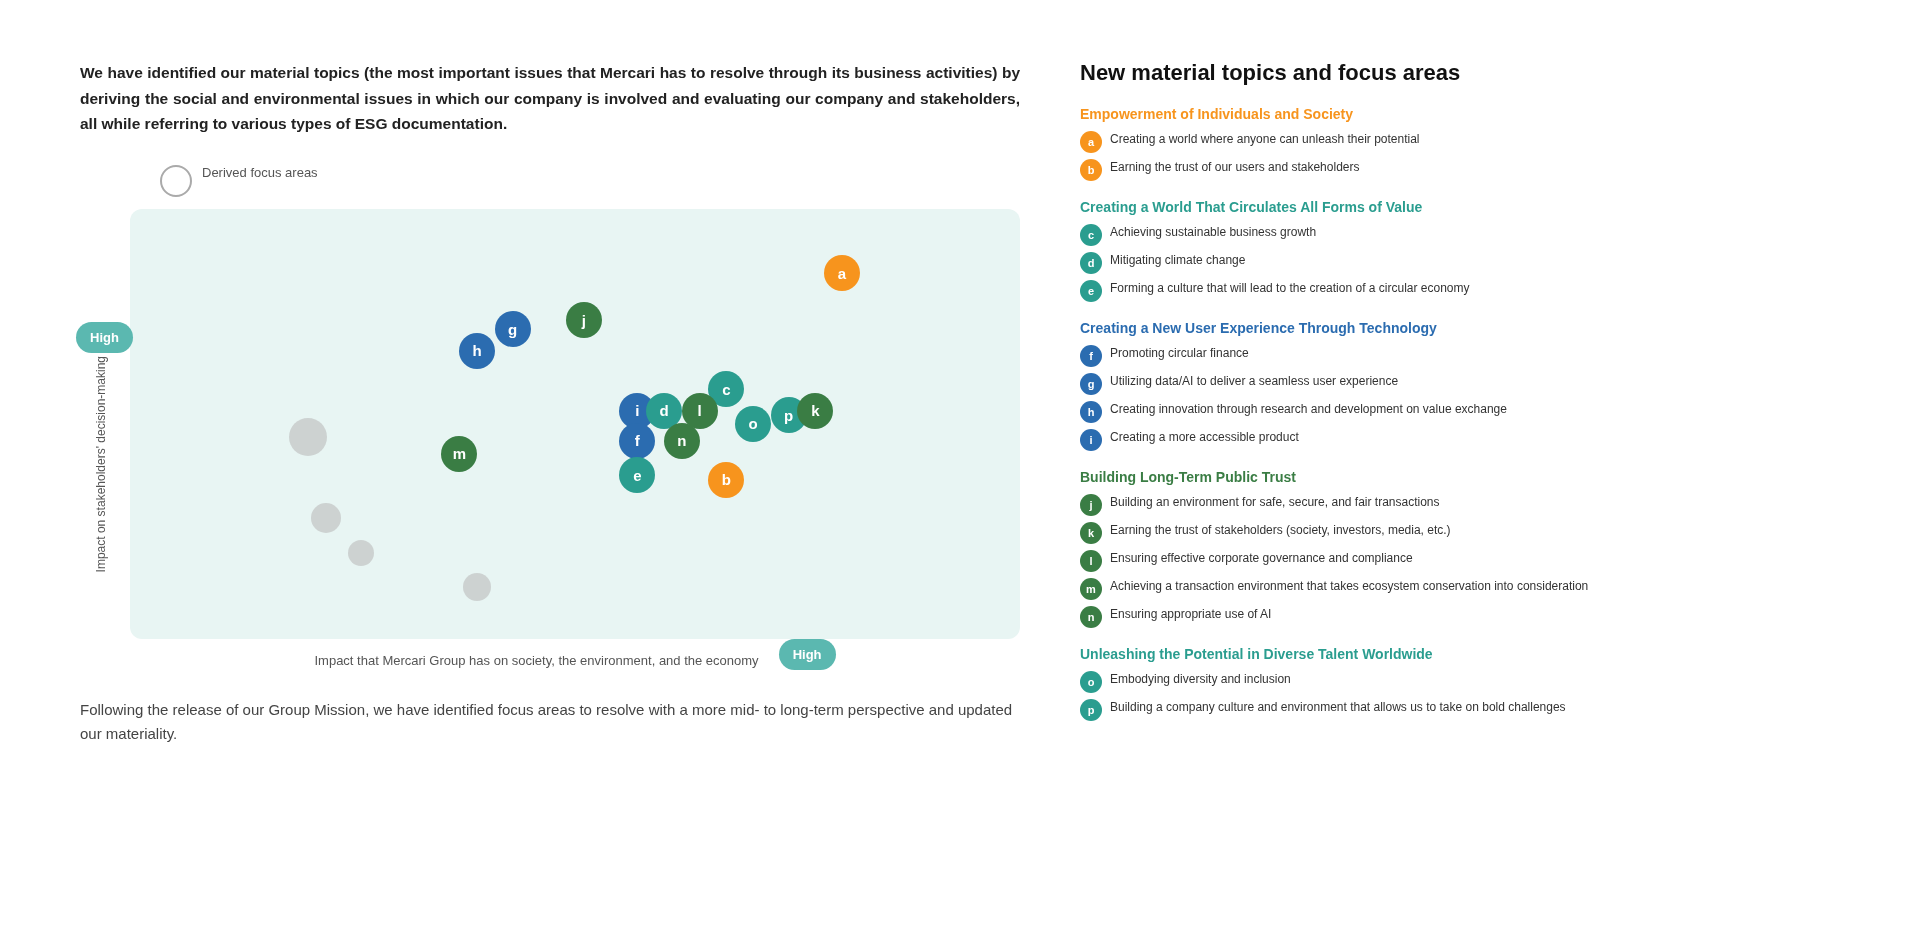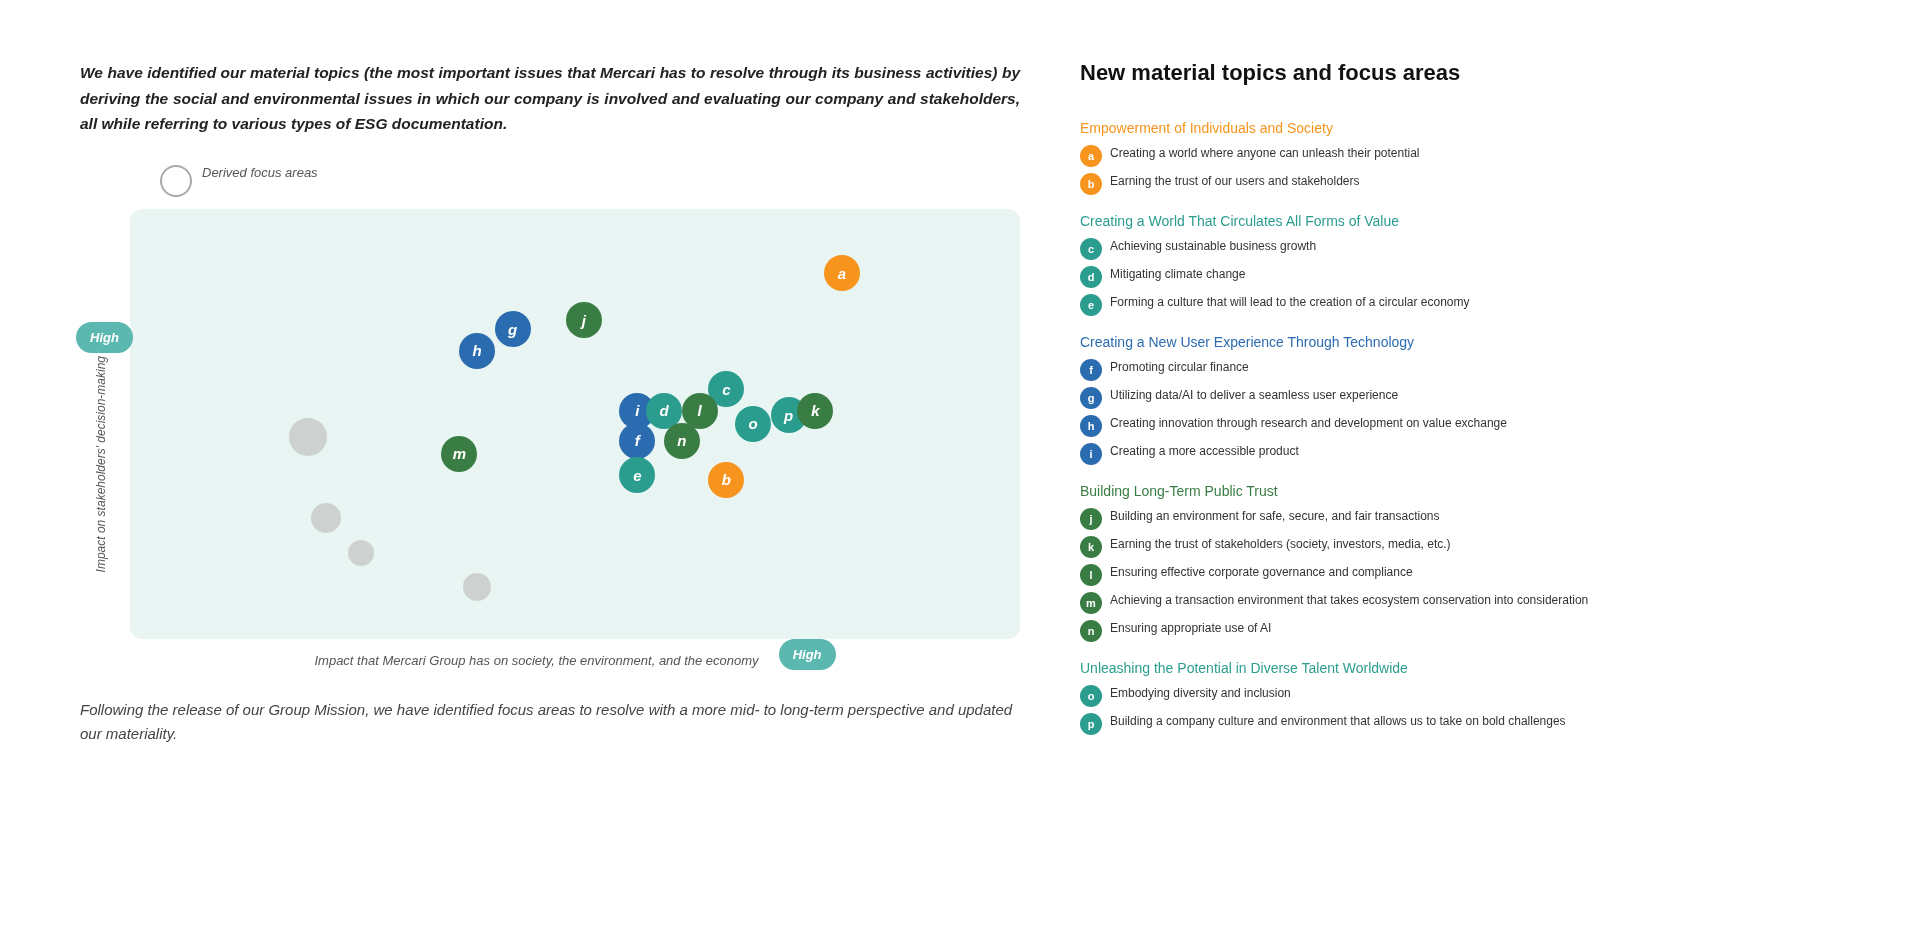--- a/index.html
+++ b/index.html
@@ -12,21 +12,20 @@
     .page-container {
       display: flex;
       flex-direction: row;
       padding: 60px 80px 40px 80px;
       gap: 60px;
       max-width: 1920px;
     }
     .left-section {
       flex: 0 0 940px;
       max-width: 940px;
-      font-style: italic;
     }
     .right-section {
       flex: 1;
       min-width: 0;
     }
 
     
     .intro-text {
       font-size: 15.5px;
       line-height: 1.65;
@@ -167,29 +166,29 @@
       color: #444;
       margin-top: 28px;
       line-height: 1.6;
     }
 
     
     .right-title {
       font-size: 22px;
       font-weight: 700;
       color: #111;
-      margin-bottom: 34px;
+      margin-bottom: 20px;
     }
 
     .category-section {
       margin-bottom: 18px;
     }
     .category-title {
       font-size: 14px;
-      font-weight: 400;
+      font-weight: 700;
       margin-bottom: 8px;
     }
     .category-orange { color: #f7941d; }
     .category-teal { color: #2a9d8f; }
     .category-blue { color: #2b6cb0; }
     .category-green { color: #3a7d44; }
 
     .topic-item {
       display: flex;
       align-items: flex-start;

